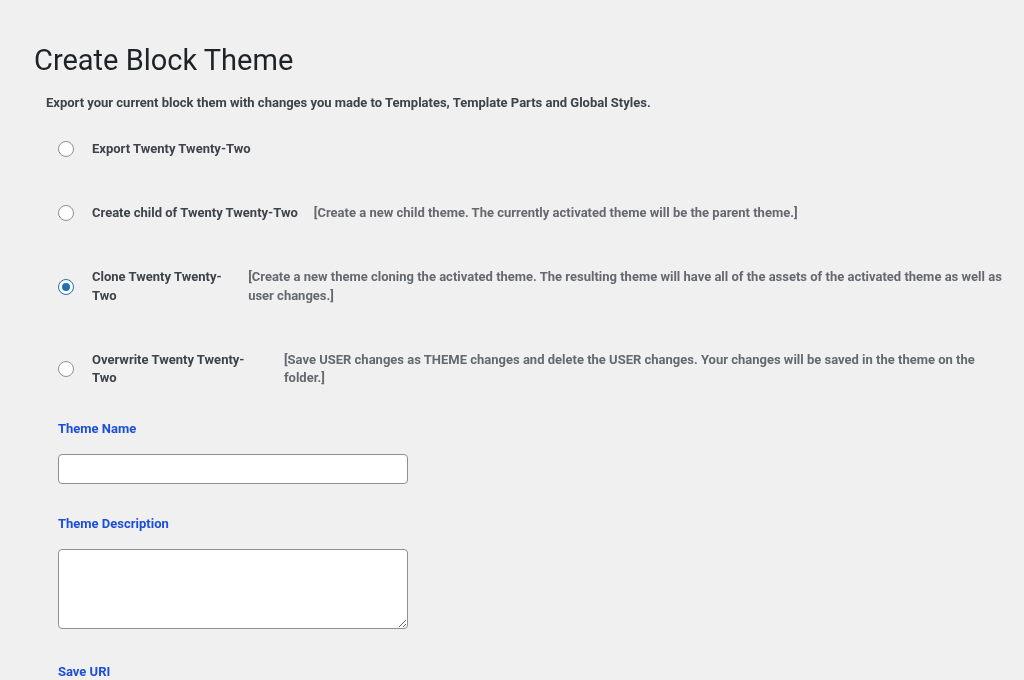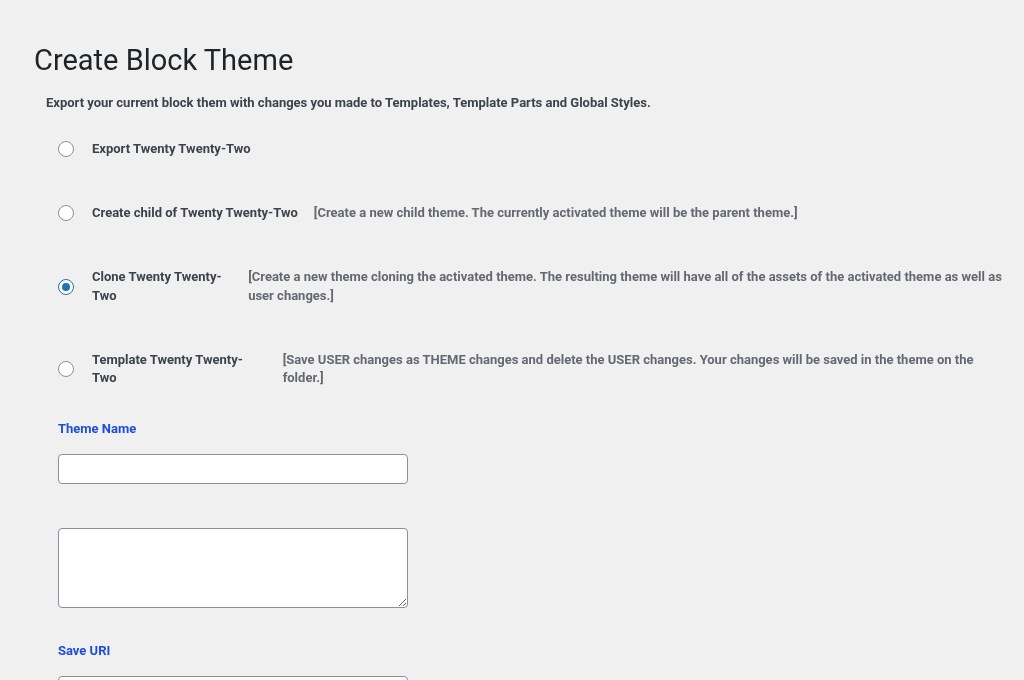--- a/index.html
+++ b/index.html
@@ -114,30 +114,31 @@
 </div>
 
 <div class="radio-row">
   <input type="radio" name="themeopt" checked="" style="">
   <span class="radio-label">Clone Twenty Twenty-Two</span>
   <span class="radio-desc">[Create a new theme cloning the activated theme. The resulting theme will have all of the assets of the activated theme as well as user changes.]</span>
 </div>
 
 <div class="radio-row">
   <input type="radio" name="themeopt" style="">
-  <span class="radio-label">Template Twenty Twenty-Two</span>
+  <span class="radio-label">Overwrite Twenty Twenty-Two</span>
   <span class="radio-desc">[Save USER changes as THEME changes and delete the USER changes. Your changes will be saved in the theme on the folder.]</span>
 </div>
 
 <div class="field-group">
   <label class="field-label">Theme Name</label>
   <input type="text" value="" style="">
 </div>
 
 <div class="field-group">
+  <label class="field-label">Theme Description</label>
   <textarea style=""></textarea>
 </div>
 
 <div class="field-group">
   <label class="field-label">Save URI</label>
   <input type="text" value="" style="">
 </div>
 
 <div class="field-group">
   <label class="field-label">Author</label>

